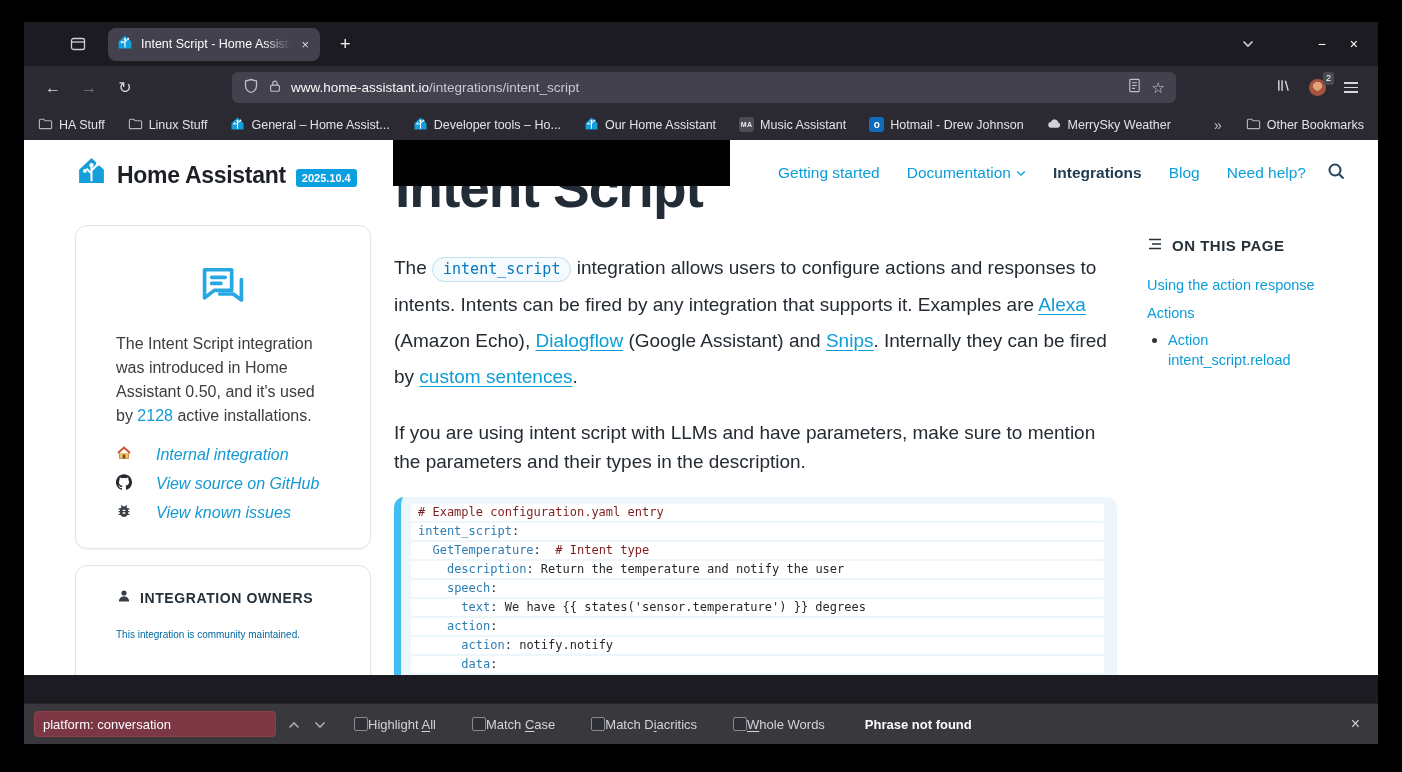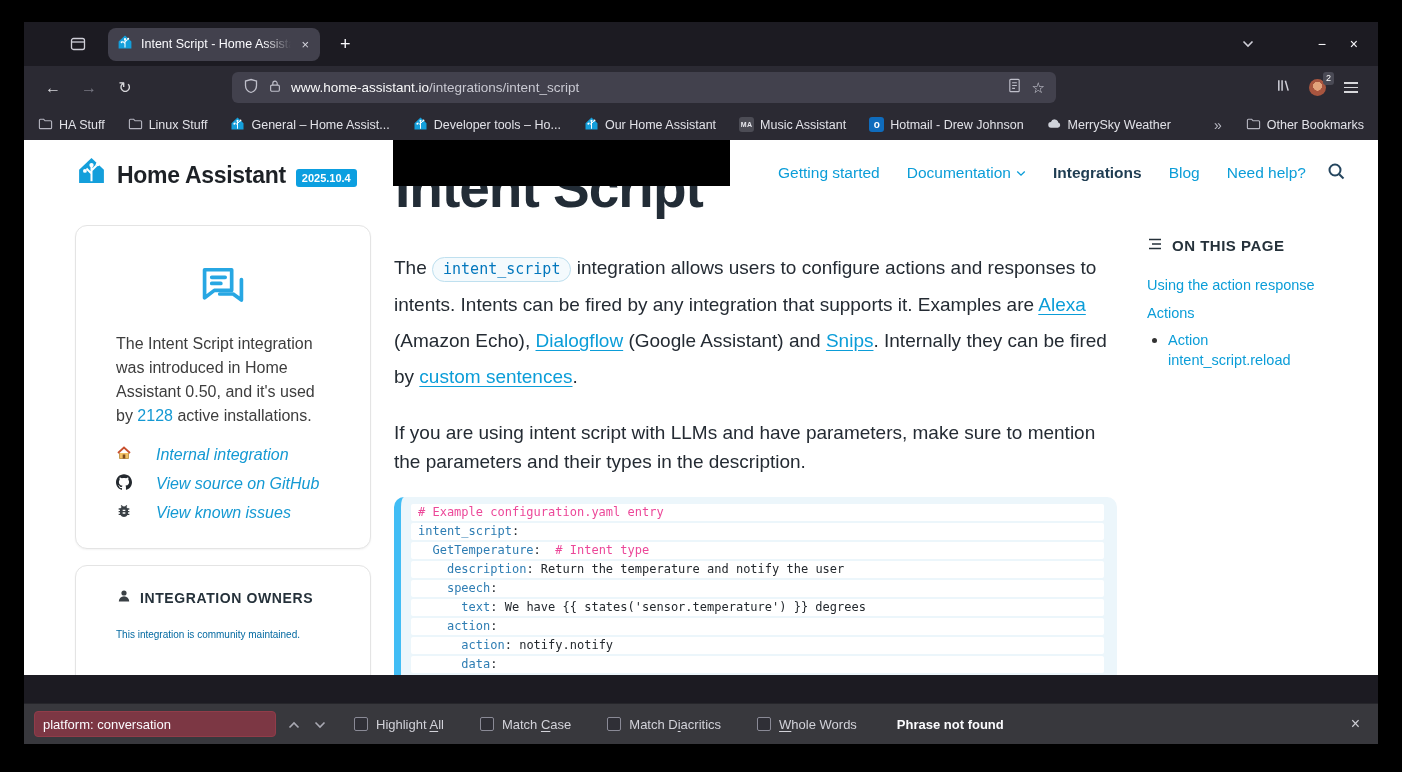--- a/index.html
+++ b/index.html
@@ -17,21 +17,21 @@
   .newtab-btn { color:#fbfbfe; font-size:18px; margin-left:12px; padding:2px 8px; border-radius:4px; }
   .tabbar-right { margin-left:auto; display:flex; align-items:center; gap:24px; color:#fbfbfe; padding-right:8px; }
   .win-btn { font-size:14px; color:#fbfbfe; }
   .alltabs-btn { color:#cfcfd8; display:flex; align-items:center; margin-right:40px; }
 
   
   .toolbar { height:43px; background:#2b2a33; display:flex; align-items:center; padding:0 14px; }
   .nav-btn { width:30px; height:30px; display:flex; align-items:center; justify-content:center; font-size:16px; color:#d7d7db; border-radius:4px; }
   .nav-btn + .nav-btn { margin-left:6px; }
   .nav-btn.dim { color:#787884; }
-  .url-bar { margin-left:92px; width:824px; height:31px; background:#42414d; border-radius:6px; display:flex; align-items:center; padding:0 11px; gap:9px; }
+  .url-bar { margin-left:92px; width:944px; height:31px; background:#42414d; border-radius:6px; display:flex; align-items:center; padding:0 11px; gap:9px; }
   .url-text { flex:1; font-size:13.5px; white-space:nowrap; overflow:hidden; }
   .url-domain { color:#f9f9fa; }
   .url-path { color:#c9c9d2; }
   .url-right { display:flex; align-items:center; gap:10px; }
   .star { color:#d0d0da; font-size:15px; }
   .toolbar-right { margin-left:auto; display:flex; align-items:center; gap:18px; padding-right:6px; }
   .avatar-wrap { position:relative; }
   .avatar { width:17px; height:17px; border-radius:50%; background:radial-gradient(circle at 50% 42%, #e2a37c 0 34%, #a8553f 35% 100%); display:block; }
   .avatar-badge { position:absolute; top:-7px; right:-8px; background:#4a4a55; color:#fff; font-size:9px; line-height:1; padding:2px 3px; border-radius:3px; }
   .hamburger { display:flex; flex-direction:column; gap:3px; }
@@ -60,21 +60,21 @@
   .h1-title { position:absolute; left:371px; top:18px; font-size:55px; line-height:60px; font-weight:650; color:#222c36; letter-spacing:-1px; z-index:1; }
   .redaction { position:absolute; left:369px; top:0; width:337px; height:46px; background:#000; z-index:3; }
 
   .p1 { position:absolute; left:370px; top:110px; width:724px; font-size:19px; line-height:36px; color:#242b33; }
   .p2 { position:absolute; left:370px; top:278px; width:724px; font-size:19px; line-height:29px; color:#242b33; }
   .inline-code { font-family:"DejaVu Sans Mono",monospace; font-size:15px; color:#0277bd; background:#f4fafd; border:1px solid #bfe0ef; border-radius:14px; padding:2px 10px 3px; }
   .p1 a, .p2 a { color:#0b9dd8; text-decoration:underline; text-underline-offset:3px; }
 
   .codeblock { position:absolute; left:370px; top:357px; width:723px; background:#ecf6fb; border-left:7px solid #41bdf5; border-radius:10px; padding:7px 4px; font-family:"DejaVu Sans Mono",monospace; font-size:12px; }
   .code-line { white-space:pre; background:#fff; margin:0 9px 2px 6px; padding:1px 7px; border-radius:2px; line-height:15px; color:#24292e; }
-  .ck { color:#2e7db3; } .cv { color:#24292e; } .cc { color:#ec4899;text-align:center; } .ci { color:#24292e; }
+  .ck { color:#2e7db3; } .cv { color:#24292e; } .cc { color:#7f1d1d;text-align:center; } .ci { color:#24292e; }
 
   .card { position:absolute; left:51px; width:296px; background:#fff; border:1px solid #e4e4e4; border-radius:12px; padding:22px 40px; box-shadow:0 1px 2px rgba(0,0,0,.05); overflow:hidden; }
   .card1 { top:85px; height:324px; }
   .card2 { top:425px; height:126px; }
   .chat-icon-wrap { display:flex; justify-content:center; margin:12px 0 20px; }
   .card-text { font-size:16px; line-height:24px; color:#3d3d3d; }
   .card-text a { color:#1499d3; text-decoration:none; }
   .card-link { display:flex; align-items:center; gap:24px; font-size:16px; color:#1499d3; text-decoration:none; margin-top:9px;font-style:italic; }
   .card-link.first { margin-top:17px; }
   .owners-head { display:flex; align-items:center; gap:8px; font-size:14px; font-weight:bold; letter-spacing:.6px; color:#25313a; }
@@ -86,21 +86,21 @@
   .toc-l1 { display:block; margin-top:20px; }
   .toc-l2 { display:block; margin-top:8px; }
   .toc ul { margin:7px 0 0 21px; width:150px; }
   .toc li { color:#333; line-height:20px; }
 
   
   .findbar { position:absolute; left:0; top:681px; width:1354px; height:41px; background:#38383d; border-top:1px solid #26262b; display:flex; align-items:center; padding:0 10px; }
   .find-input { width:242px; height:26px; background:#7c3744; border:1px solid #913c49; border-radius:4px; color:#fbfbfe; font-size:13px; padding:0 8px; font-family:"Liberation Sans",sans-serif; outline:none; }
   .find-nav { display:flex; align-items:center; gap:14px; margin-left:12px; color:#a9a9b3; }
   .find-opts { display:flex; align-items:center; gap:36px; margin-left:28px; }
-  .find-opt { display:flex; align-items:center; gap:8px; font-size:13px; color:#d2d2d9; }
+  .find-opt { display:flex; align-items:center; font-size:13px; color:#d2d2d9; }
   .checkbox { width:14px; height:14px; border:1px solid #8a8a96; border-radius:2px; background:#2f2f36; flex:none; }
   .find-opt u { text-decoration:underline; text-underline-offset:2px; }
   .find-status { margin-left:40px; font-size:13px; font-weight:bold; color:#fbfbfe; }
   .find-close { margin-left:auto; color:#cfcfd6; font-size:16px; padding:0 8px; }
 </style>
 </head>
 <body>
 
 <div class="stage">
 <div class="window">

